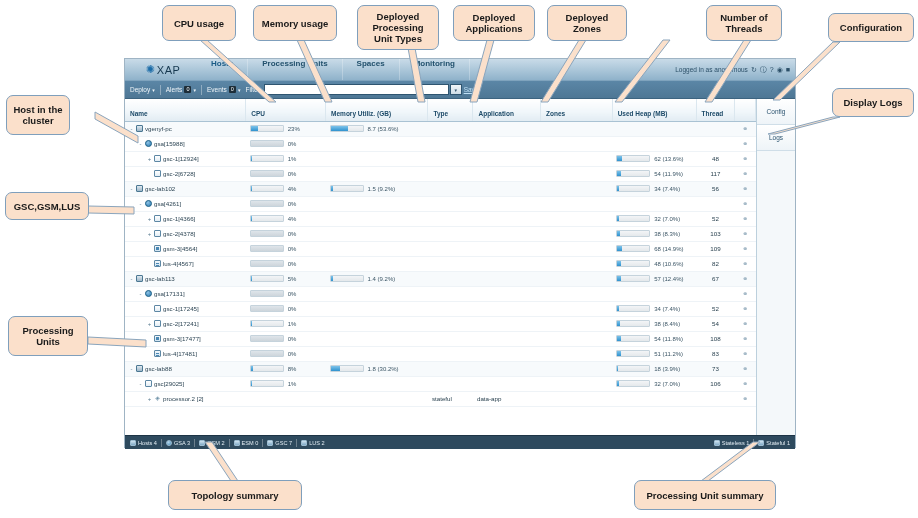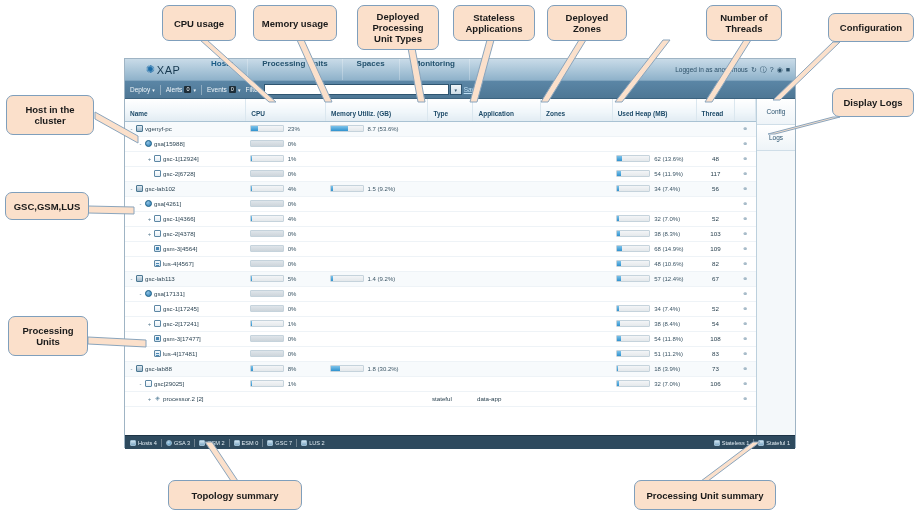--- a/index.html
+++ b/index.html
@@ -948,35 +948,35 @@
   <div class="callout" style="left:162px;top:5px;width:74px;height:36px;">
     <span>CPU usage</span>
   </div>
   <div class="callout" style="left:253px;top:5px;width:84px;height:36px;">
     <span>Memory usage</span>
   </div>
   <div class="callout" style="left:357px;top:5px;width:82px;height:45px;">
     <span>Deployed Processing Unit Types</span>
   </div>
   <div class="callout" style="left:453px;top:5px;width:82px;height:36px;">
-    <span>Stateless Applications</span>
+    <span>Deployed Applications</span>
   </div>
   <div class="callout" style="left:547px;top:5px;width:80px;height:36px;">
     <span>Deployed Zones</span>
   </div>
   <div class="callout" style="left:706px;top:5px;width:76px;height:36px;">
     <span>Number of Threads</span>
   </div>
   <div class="callout" style="left:828px;top:13px;width:86px;height:29px;">
     <span>Configuration</span>
   </div>
   <div class="callout" style="left:832px;top:88px;width:82px;height:29px;">
     <span>Display Logs</span>
   </div>
-  <div class="callout" style="left:6px;top:95px;width:88px;height:40px;">
+  <div class="callout" style="left:6px;top:95px;width:64px;height:40px;">
     <span>Host in the cluster</span>
   </div>
   <div class="callout" style="left:5px;top:192px;width:84px;height:28px;">
     <span>GSC,GSM,LUS</span>
   </div>
   <div class="callout" style="left:8px;top:316px;width:80px;height:40px;">
     <span>Processing Units</span>
   </div>
   <div class="callout" style="left:168px;top:480px;width:134px;height:30px;">
     <span>Topology summary</span>

